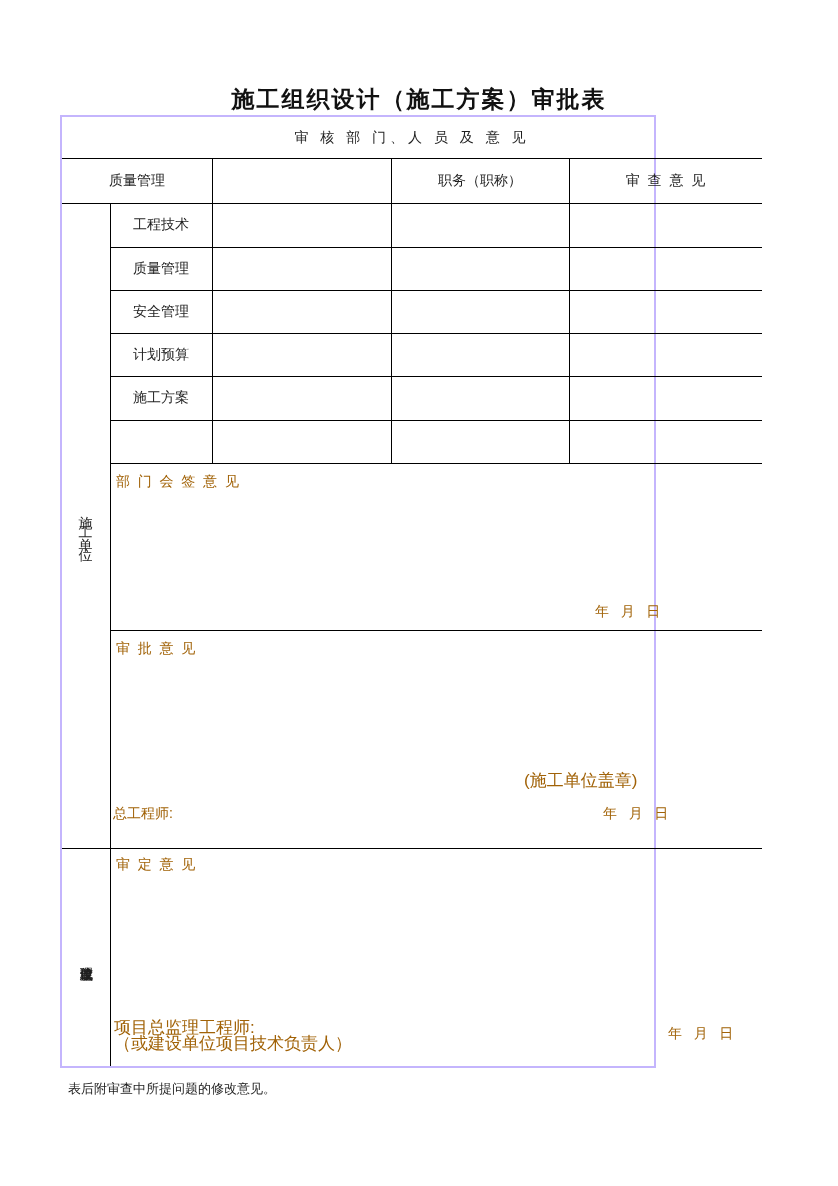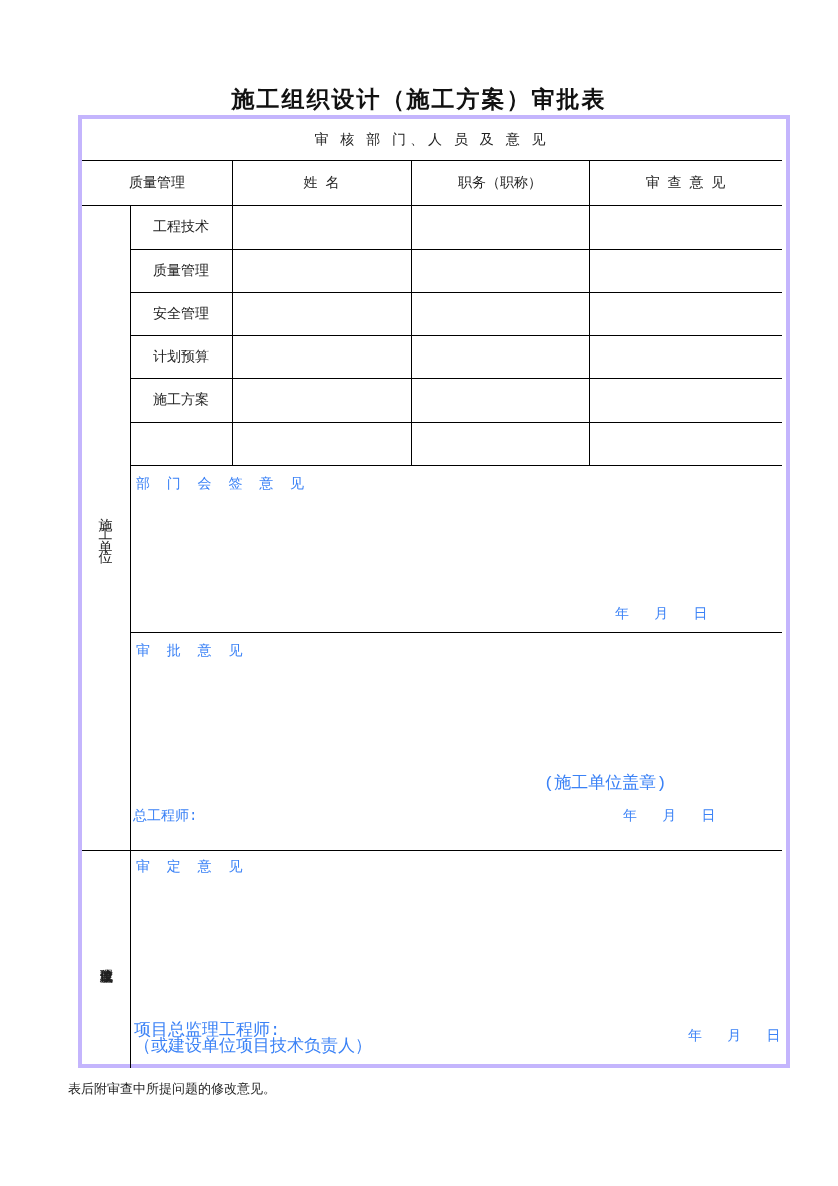--- a/index.html
+++ b/index.html
@@ -21,43 +21,42 @@
     left: 0;
     width: 100%;
     text-align: center;
     font-size: 23px;
     font-weight: bold;
     letter-spacing: 2px;
     color: #111;
   }
   .tbl {
     position: absolute;
-    left: 78px;
+    left: 60px;
     top: 115px;
-    width: 712px;
+    width: 596px;
     height: 953px;
-    border: 4px solid #c4b5fd;
+    border: 2px solid #c4b5fd;
   }
   .hl { position: absolute; height: 1px; background: #000; }
   .vl { position: absolute; width: 1px; background: #000; }
   .c {
     position: absolute;
     display: flex;
     align-items: center;
     justify-content: center;
     font-size: 14px;
     white-space: pre;
     color: #1f1f1f;
   }
   .t {
     position: absolute;
     font-size: 14px;
     white-space: pre;
-    color: #3b82f6;
-    font-family: Liberation Mono, monospace;
+    color: #a16207;
   }
   .t13 { font-size: 17px; }
   .vwrap {
     position: absolute;
     display: flex;
     align-items: center;
     justify-content: center;
   }
   .vtext {
     writing-mode: vertical-lr;
@@ -101,21 +100,20 @@
     <div class="hl" style="top:731px;left:0;width:700px"></div>
 
     <div class="vl" style="left:48px;top:86px;height:863px"></div>
     <div class="vl" style="left:150px;top:41px;height:305px"></div>
     <div class="vl" style="left:329px;top:41px;height:305px"></div>
     <div class="vl" style="left:507px;top:41px;height:305px"></div>
 
     <div class="c" style="left:0;top:0;width:700px;height:41px;letter-spacing:4px">审 核 部 门、人 员 及 意 见</div>
 
     <div class="c" style="left:0;top:41px;width:150px;height:45px">质量管理</div>
-    <div class="c" style="left:150px;top:41px;width:179px;height:45px">姓  名</div>
     <div class="c" style="left:329px;top:41px;width:178px;height:45px">职务（职称）</div>
     <div class="c" style="left:507px;top:41px;width:193px;height:45px">审  查  意  见</div>
 
     <div class="c" style="left:48px;top:86px;width:102px;height:44px">工程技术</div>
     <div class="c" style="left:48px;top:130px;width:102px;height:43px">质量管理</div>
     <div class="c" style="left:48px;top:216px;width:102px;height:43px">计划预算</div>
     <div class="c" style="left:48px;top:173px;width:102px;height:43px">安全管理</div>
     <div class="c" style="left:48px;top:259px;width:102px;height:44px">施工方案</div>
 
     <div class="vwrap" style="left:0;top:86px;width:48px;height:645px">

